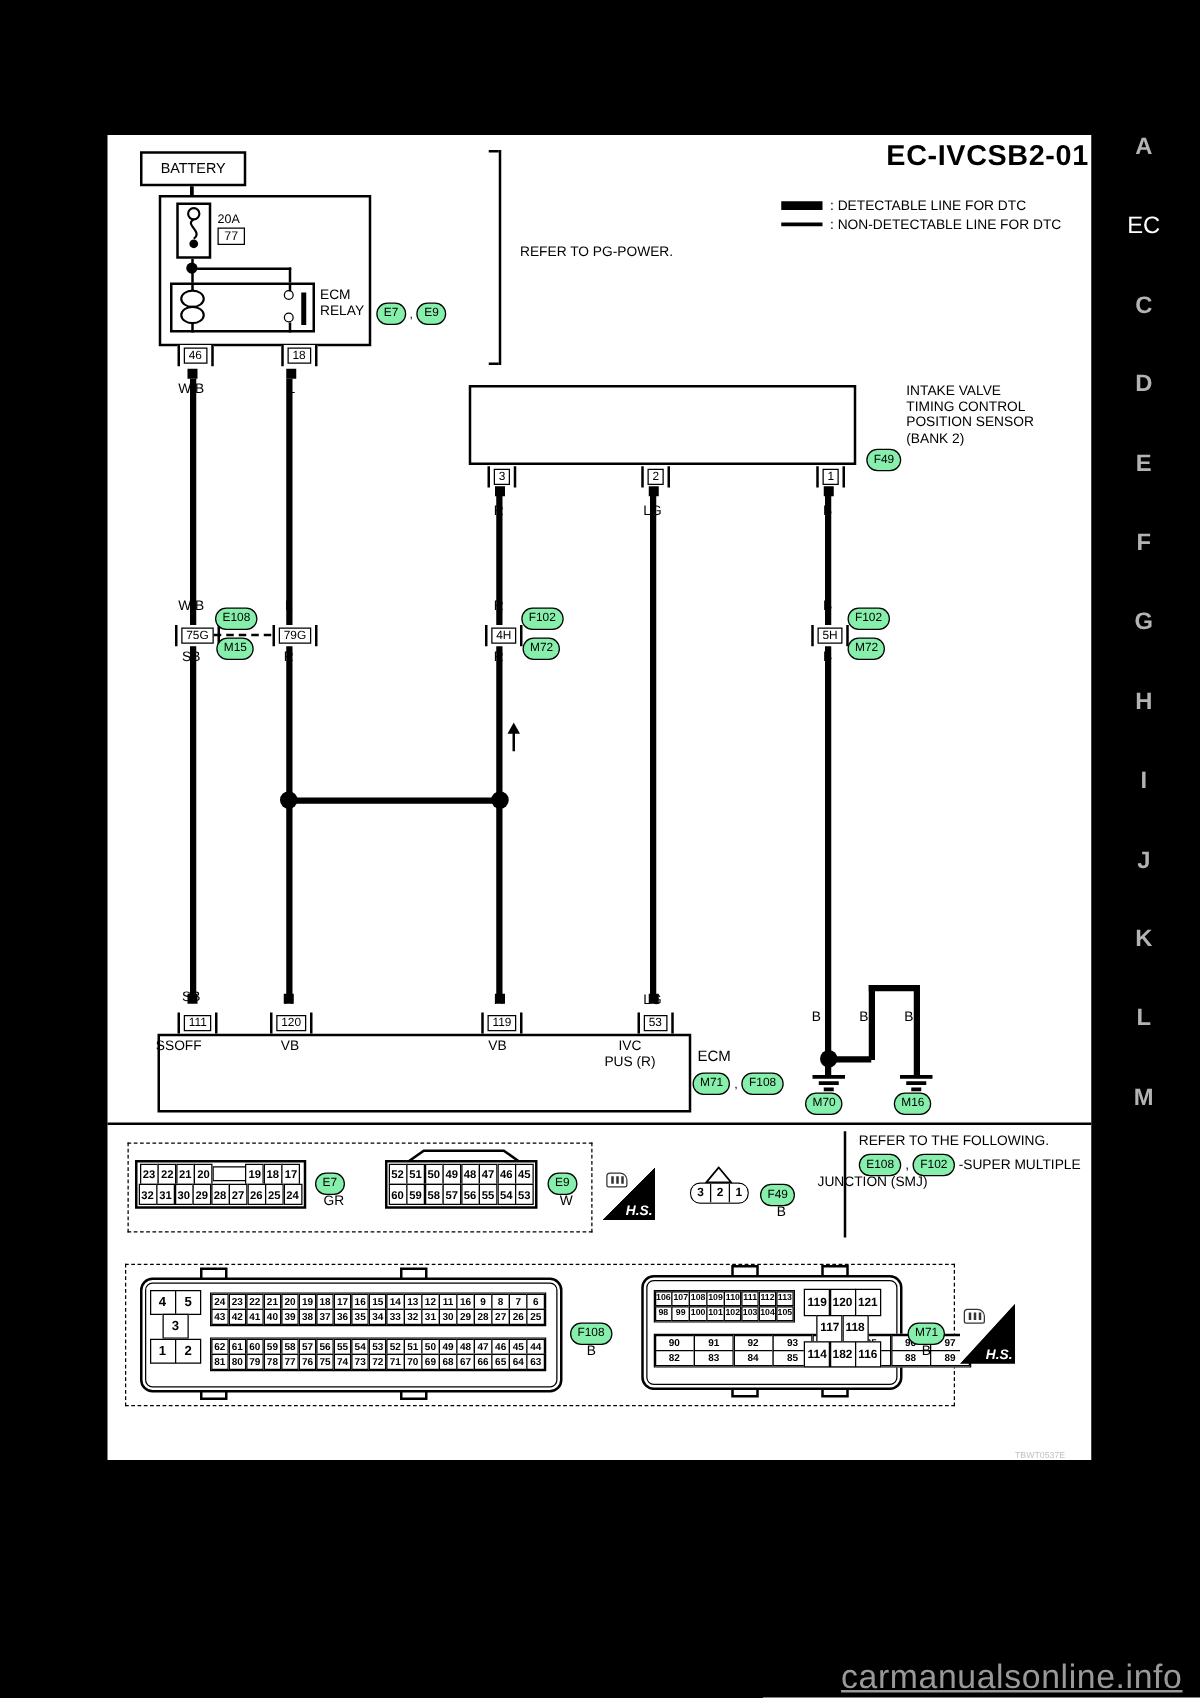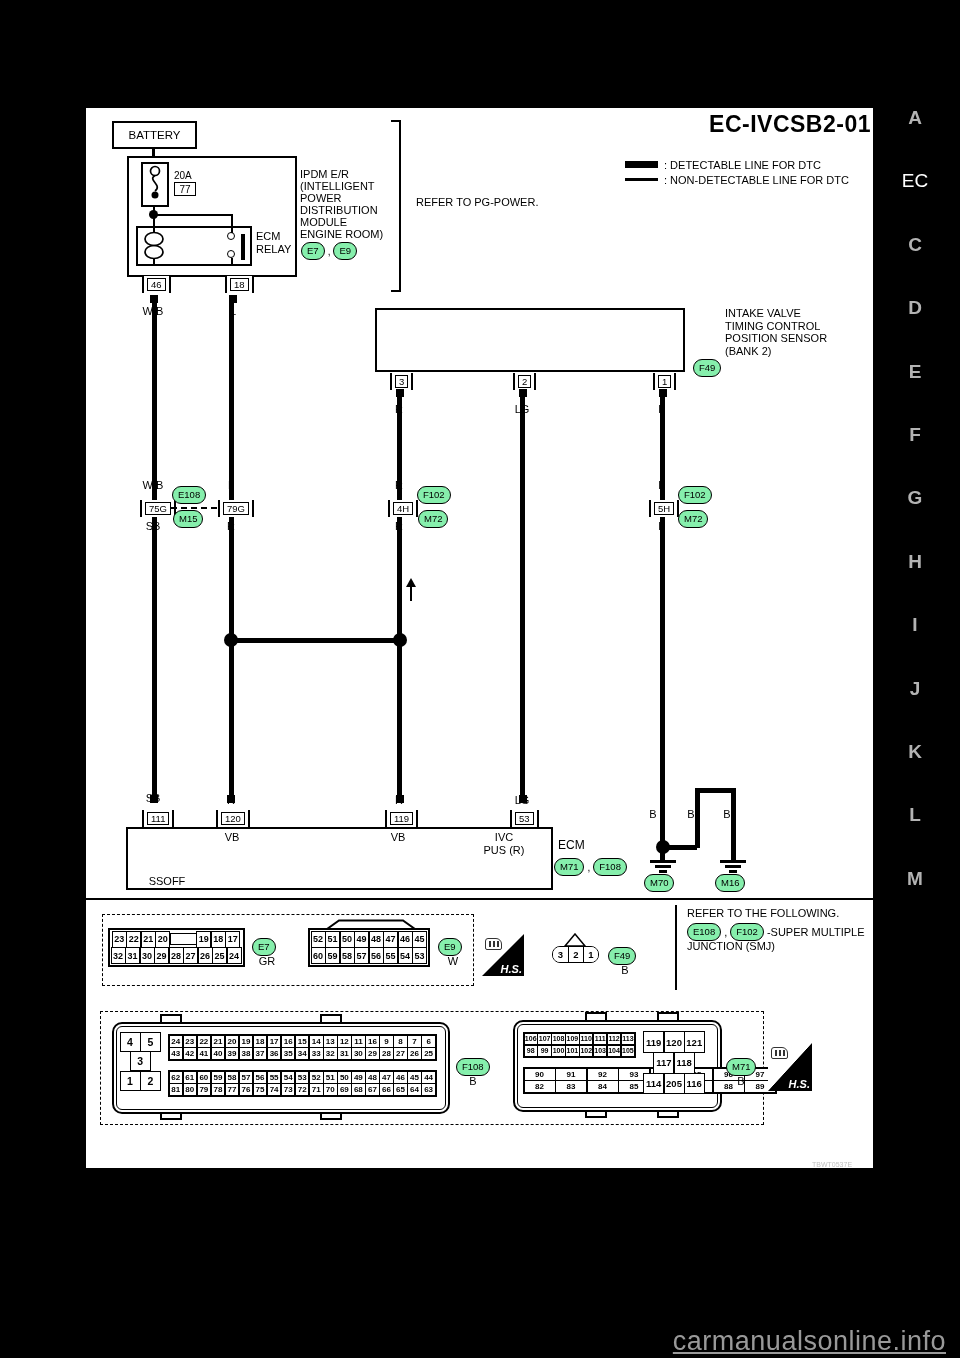--- a/index.html
+++ b/index.html
@@ -92,26 +92,20 @@
   <div class="circ" style="left:141px;top:124px;"></div>
   <div class="circ" style="left:141px;top:142px;"></div>
   <div class="wire" style="left:155px;top:126px;width:4px;height:26px;"></div>
   <div class="wire" style="left:67px;top:118px;width:2px;height:6px;"></div>
   <div class="wire" style="left:67px;top:150px;width:2px;height:8px;"></div>
   <div class="wire" style="left:145px;top:118px;width:2px;height:7px;"></div>
   <div class="wire" style="left:145px;top:150px;width:2px;height:8px;"></div>
   <div class="lbl pre" style="left:170px;top:122px;line-height:13px;">ECM
 RELAY</div>
 
-  <div class="lbl pre" style="left:214px;top:60px;line-height:12px;">IPDM E/R
-(INTELLIGENT
-POWER
-DISTRIBUTION
-MODULE
-ENGINE ROOM)</div>
   <div class="ovalrow" style="left:215px;top:134px;">
     <span class="oval">E7</span>
     <span>,</span>
     <span class="oval">E9</span>
   </div>
 
   <div class="divider" style="left:313px;top:12px;height:172px;"></div>
   <div class="wire" style="left:305px;top:12px;width:8px;height:2px;"></div>
   <div class="wire" style="left:305px;top:182px;width:8px;height:2px;"></div>
   <div class="lbl" style="left:330px;top:88px;">REFER TO PG-POWER.</div>
@@ -224,21 +218,21 @@
   <div class="pin" style="left:130px;top:702px;">
       <span>120</span>
     </div>
   <div class="pin" style="left:299px;top:702px;">
       <span>119</span>
     </div>
   <div class="pin" style="left:424px;top:702px;">
       <span>53</span>
     </div>
   <div class="box" style="left:40px;top:719px;width:427px;height:63px;"></div>
-  <div class="lbl ctr" style="left:56px;top:723px;width:50px;margin-top:44px;">SSOFF</div>
+  <div class="lbl ctr" style="left:32px;top:723px;width:50px;">SSOFF</div>
   <div class="lbl ctr" style="left:126px;top:723px;width:40px;">VB</div>
   <div class="lbl ctr" style="left:292px;top:723px;width:40px;">VB</div>
   <div class="lbl ctr pre" style="left:393px;top:723px;width:50px;">IVC
 PUS (R)</div>
   <div class="lbl" style="left:472px;top:731px;font-size:12px;">ECM</div>
   <div class="ovalrow" style="left:468px;top:750px;">
     <span class="oval">M71</span>
     <span>,</span>
     <span class="oval">F108</span>
   </div>
@@ -349,21 +343,21 @@
   <div class="lbl ctr" style="left:524px;top:856px;width:30px;">B</div>
 
   <div class="divider" style="left:589px;top:797px;height:85px;"></div>
   <div class="lbl" style="left:601px;top:799px;">REFER TO THE FOLLOWING.</div>
   <div class="ovalrow" style="left:601px;top:815px;font-size:11px;">
     <span class="oval">E108</span>
     <span>,</span>
     <span class="oval">F102</span>
     <span>-SUPER MULTIPLE</span>
   </div>
-  <div class="lbl" style="left:601px;top:832px;">JUNCTION (SMJ)</div>
+  <div class="lbl" style="left:568px;top:832px;">JUNCTION (SMJ)</div>
 
   <div class="dash" style="left:14px;top:903px;width:662px;height:112px;"></div>
 
   <div class="tab" style="left:74px;top:906px;width:22px;height:12px;"></div>
   <div class="tab" style="left:234px;top:906px;width:22px;height:12px;"></div>
   <div class="tab" style="left:74px;top:1000px;width:22px;height:12px;"></div>
   <div class="tab" style="left:234px;top:1000px;width:22px;height:12px;"></div>
   <div class="conn" style="left:26px;top:914px;width:338px;height:92px;"></div>
   <div class="g-small" style="left:34px;top:924px;">
       <div class="grow">
@@ -525,21 +519,21 @@
         <div class="gcell">119</div>
         <div class="gcell">120</div>
         <div class="gcell">121</div>
       </div>
       <div class="grow">
         <div class="gcell">117</div>
         <div class="gcell">118</div>
       </div>
       <div class="grow">
         <div class="gcell">114</div>
-        <div class="gcell">205</div>
+        <div class="gcell">182</div>
         <div class="gcell">116</div>
       </div>
     </div>
   <div class="ovalrow" style="left:640px;top:950px;">
       <span class="oval">M71</span>
     </div>
   <div class="lbl ctr" style="left:640px;top:967px;width:30px;">B</div>
 
   <div class="hs" style="left:682px;top:935px;width:44px;height:48px;">
     <span class="hand">

